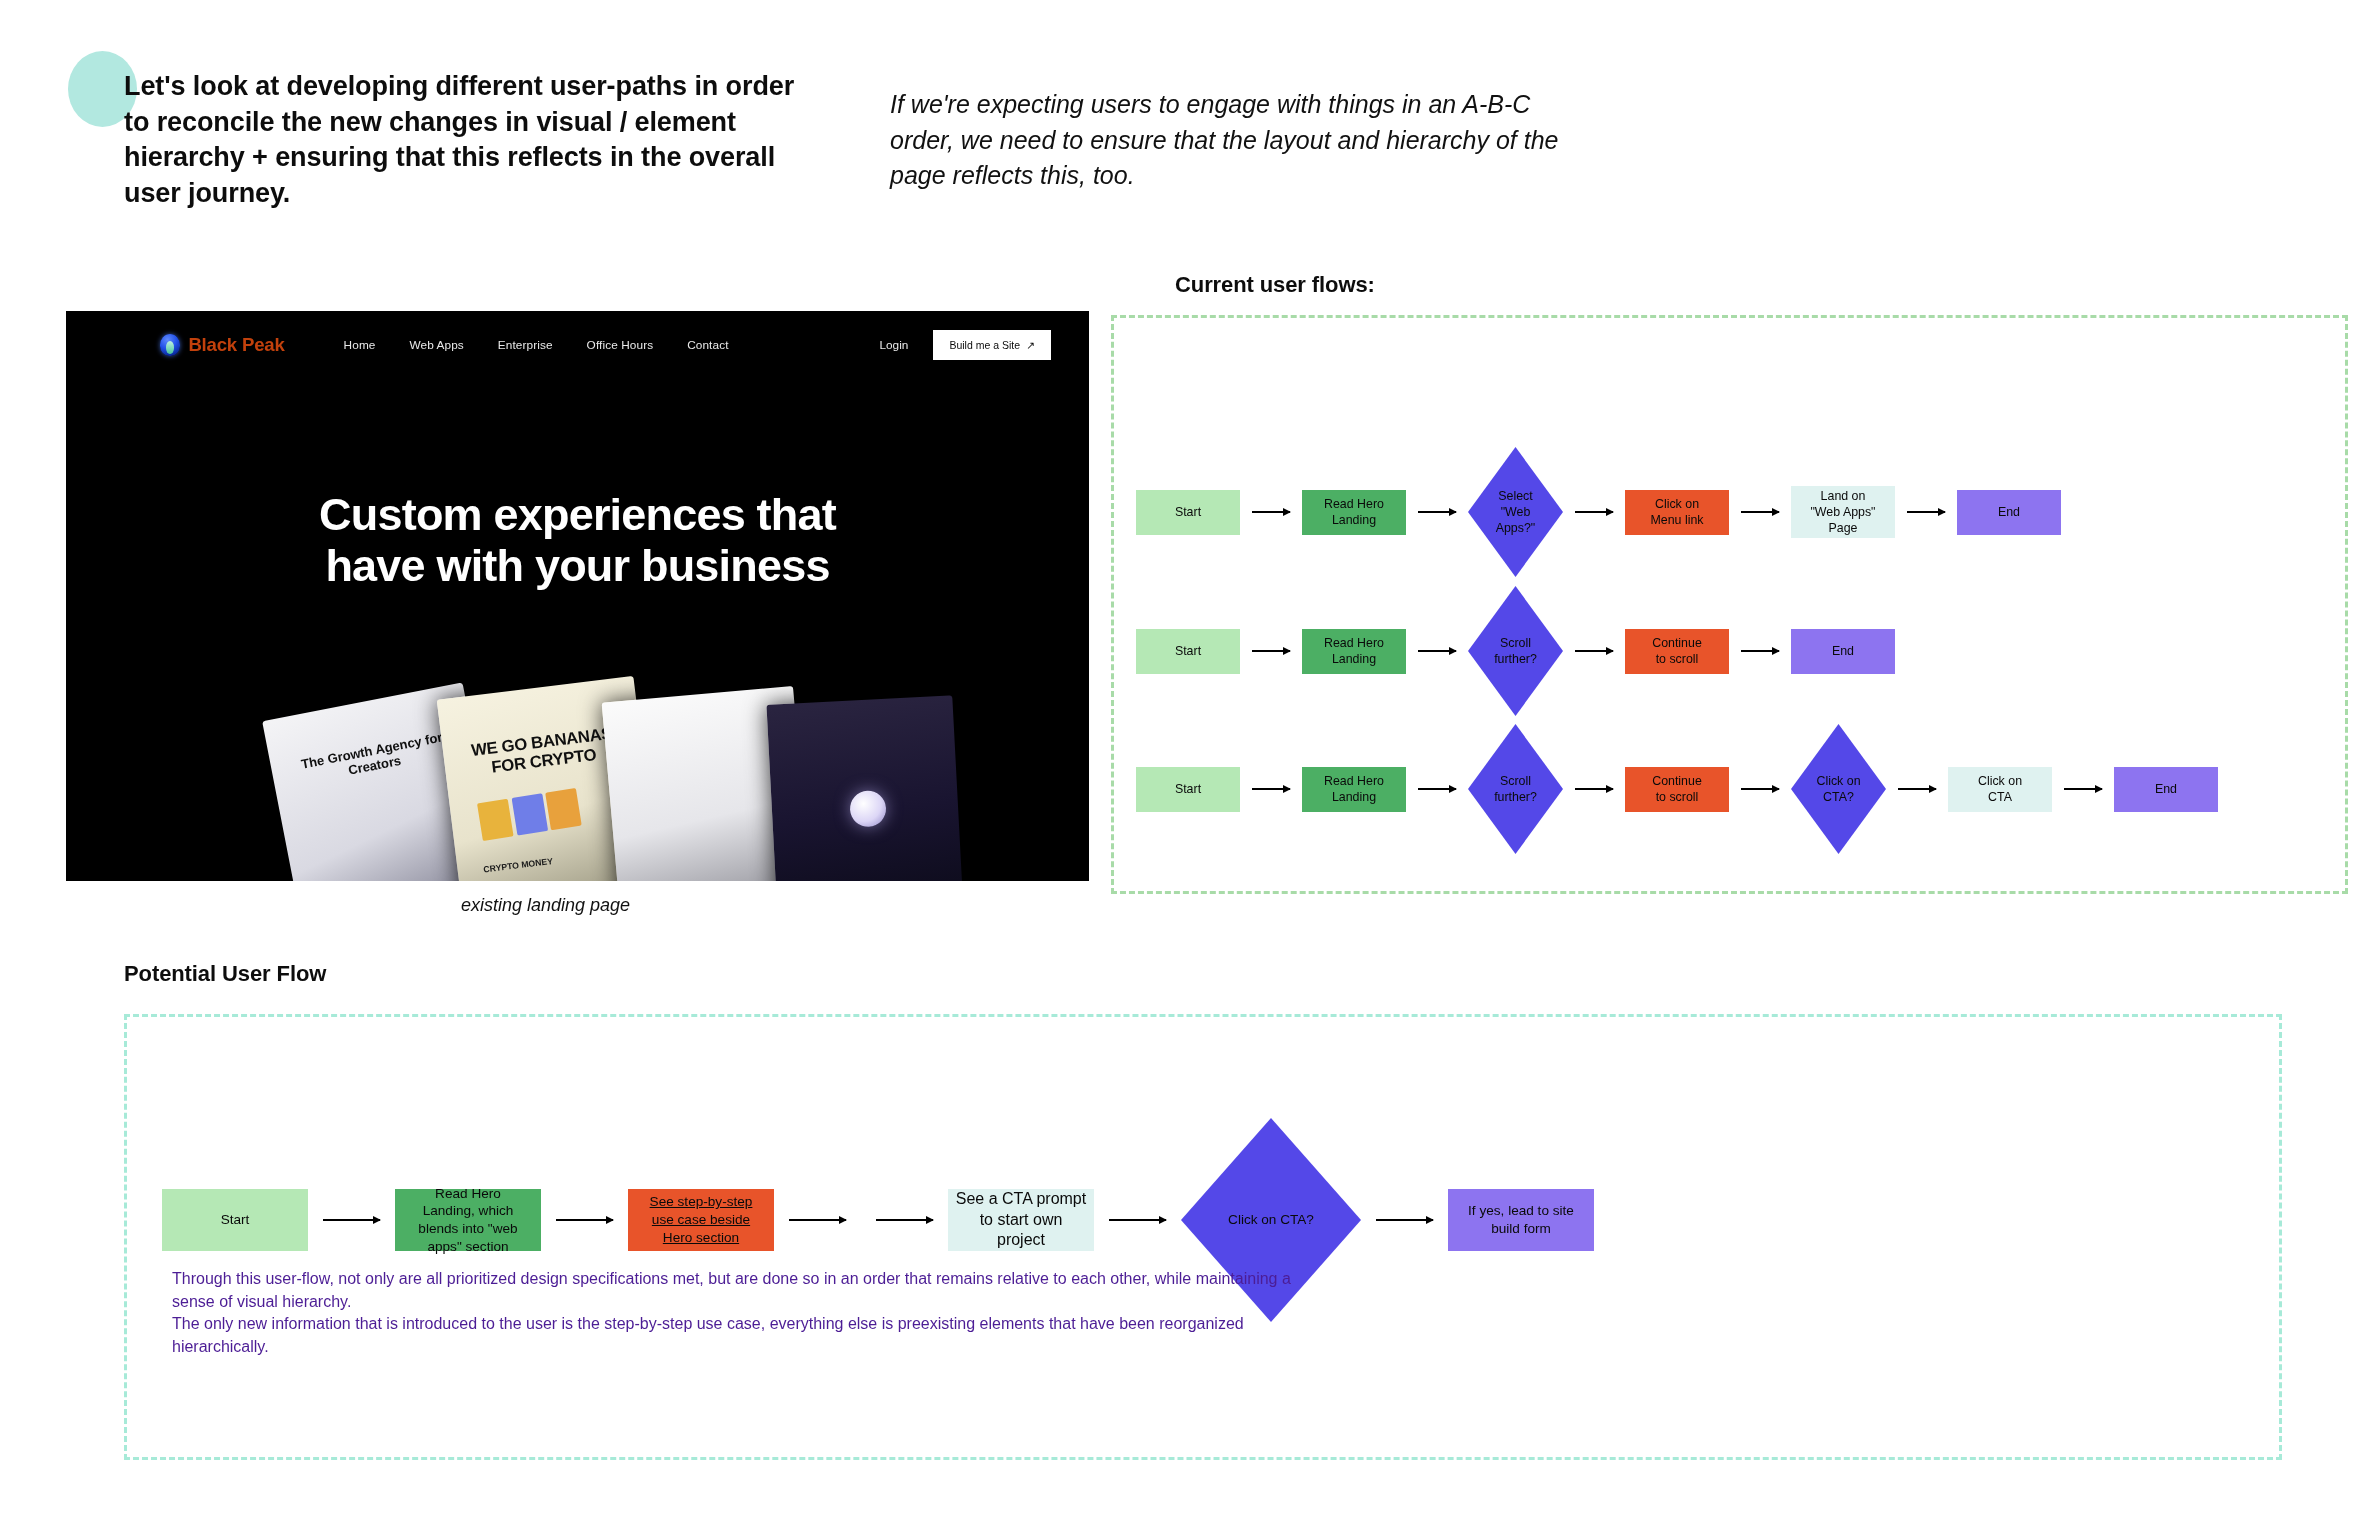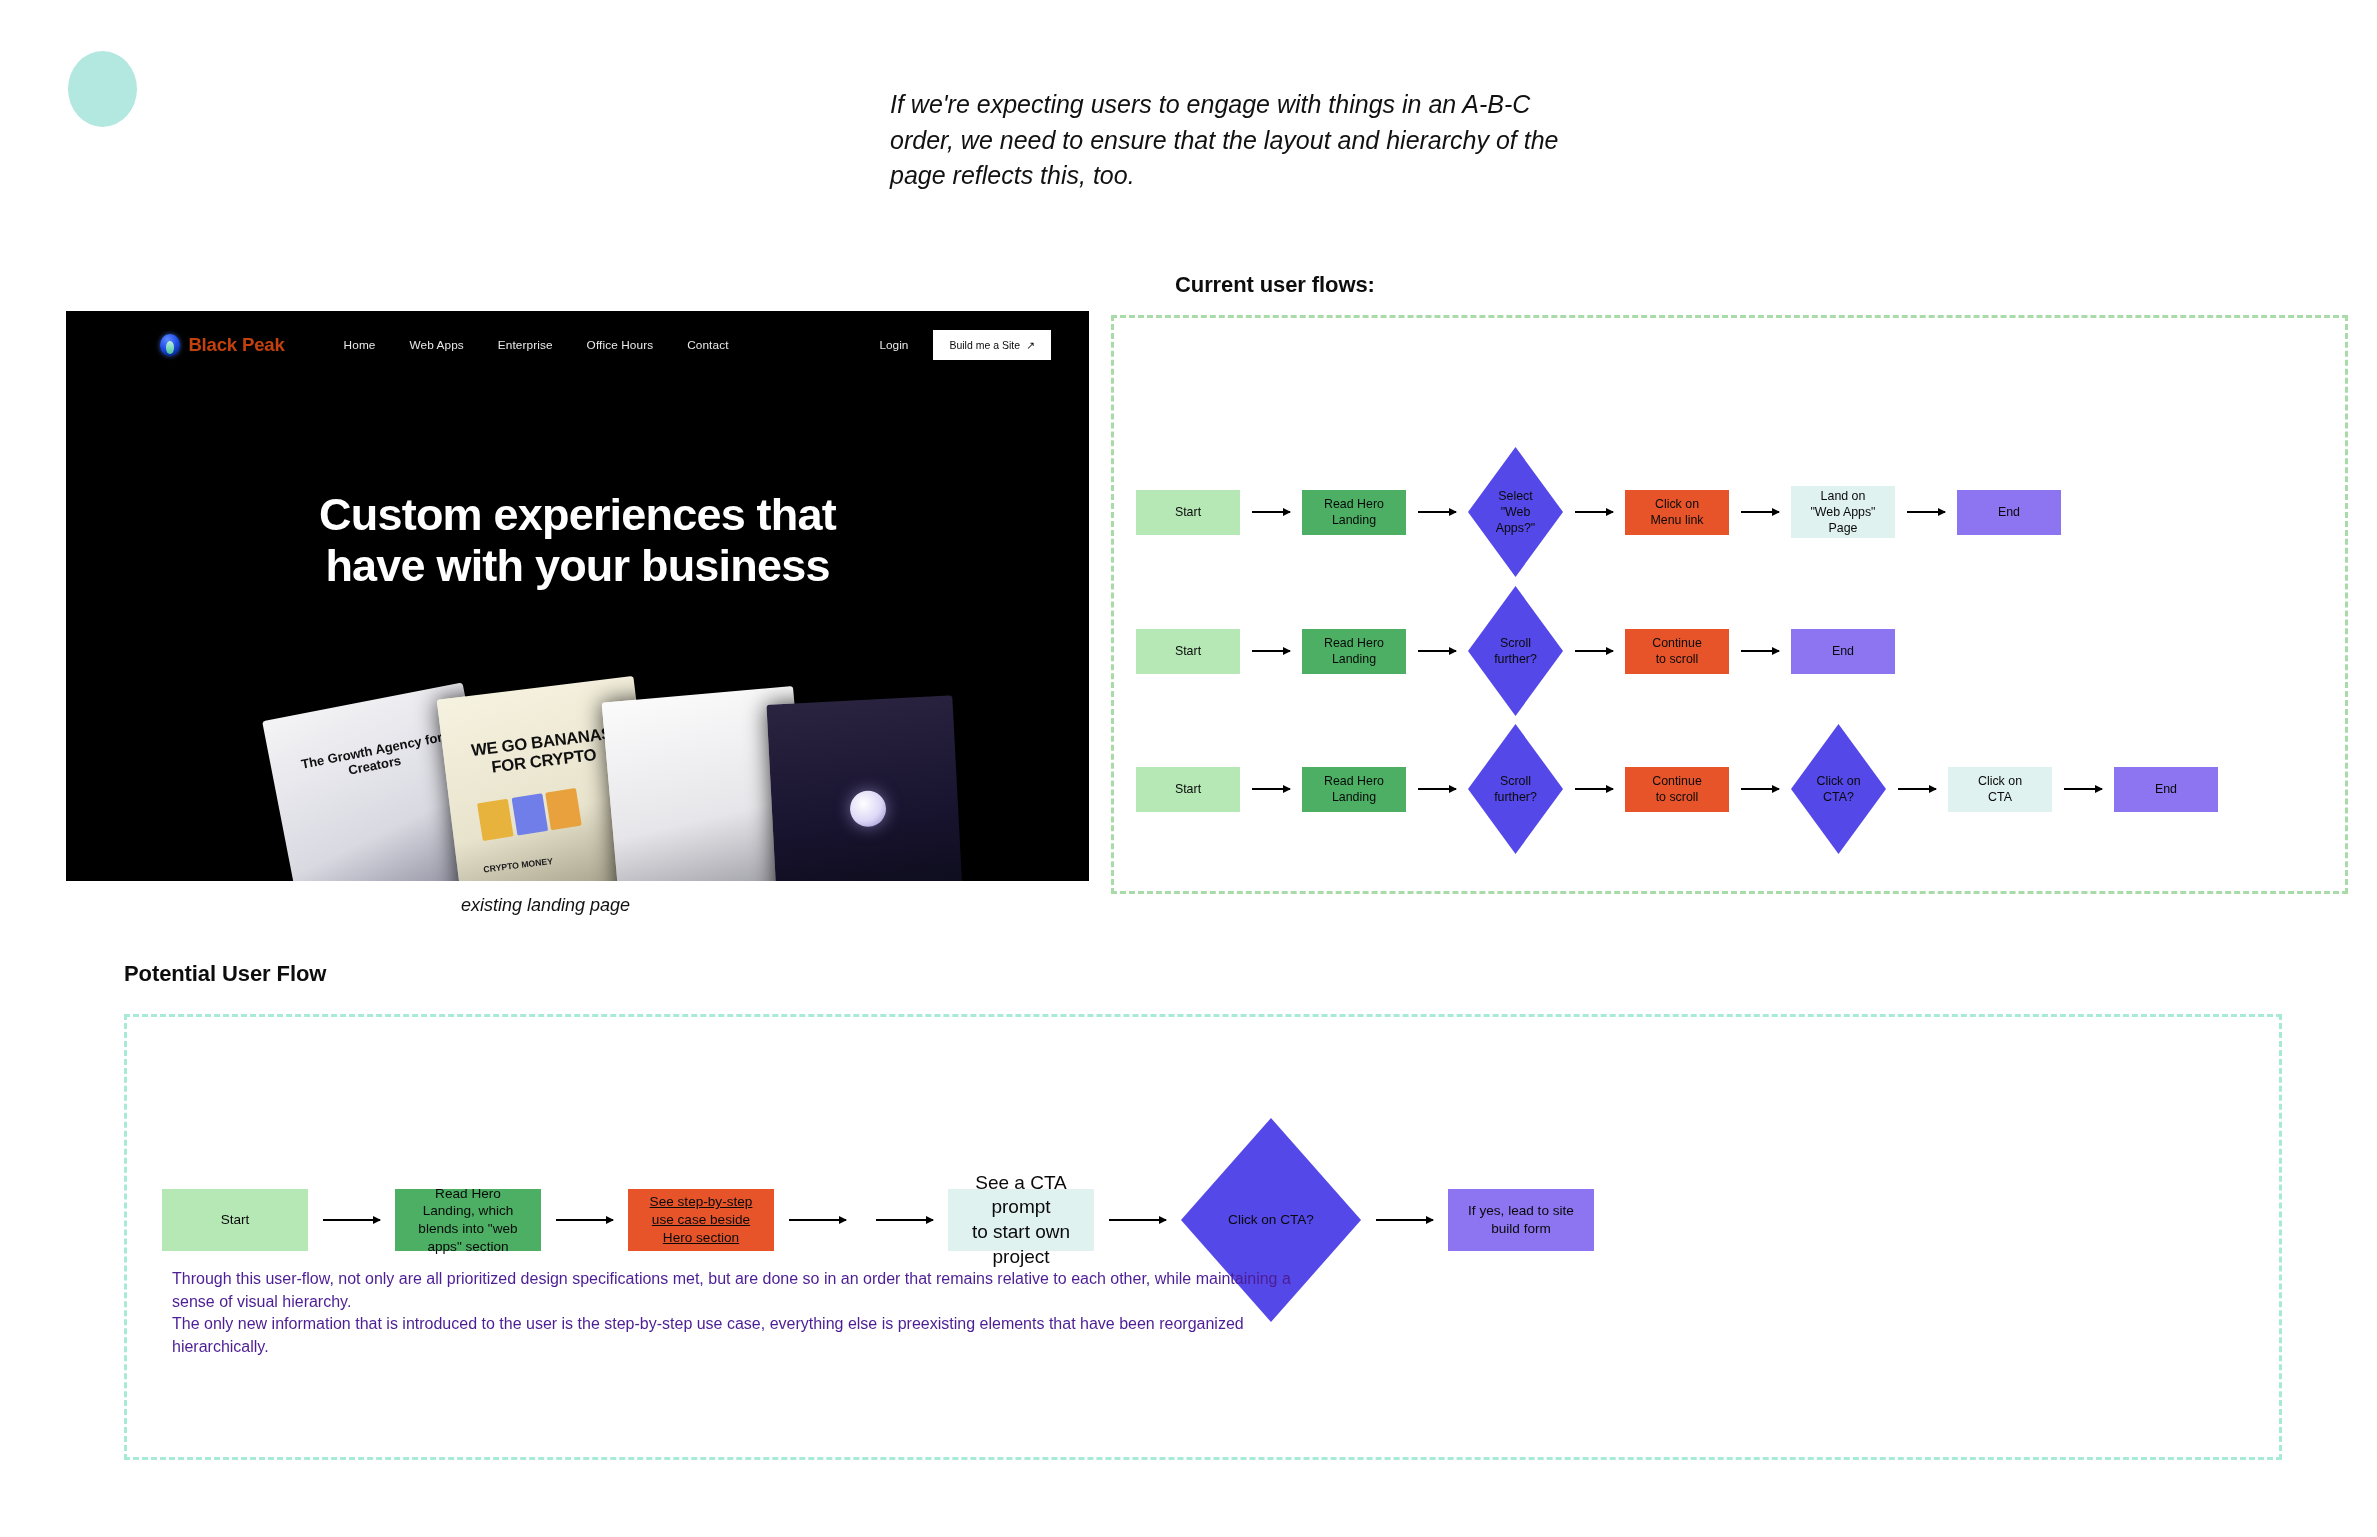--- a/index.html
+++ b/index.html
@@ -346,20 +346,21 @@
     color: #4c1d95;
     white-space: pre-line;
   }
 </style>
 </head>
 <body>
 
 <div id="board">
 
   <div id="teal-blob"></div>
+  <div id="headline">Let's look at developing different user-paths in order to reconcile the new changes in visual / element hierarchy + ensuring that this reflects in the overall user journey.</div>
   <div id="subhead">If we're expecting users to engage with things in an A-B-C order, we need to ensure that the layout and hierarchy of the page reflects this, too.</div>
 
   <div id="screenshot">
     <div id="site-nav">
       <div id="brand">
         <span id="brand-mark"></span>
         <span id="brand-name">Black Peak</span>
       </div>
       <div id="nav-links">
         <span class="nav-link">Home</span>
@@ -517,21 +518,21 @@
         </div>
         <div class="node" style="width: 146px; height: 62px; background: rgb(232, 84, 42); font-size: 13.6px; white-space: pre-line; text-decoration: underline;">See step-by-step
 use case beside
 Hero section</div>
         <div style="width: 87px; display: flex; justify-content: center;">
           <div class="arrow" style="width: 57px;"></div>
         </div>
         <div style="width: 87px; display: flex; justify-content: center;">
           <div class="arrow" style="width: 57px;"></div>
         </div>
-        <div class="node" style="width: 146px; height: 62px; background: rgb(223, 242, 240); font-size: 19px; white-space: pre-line;">See a CTA prompt
+        <div class="node" style="width: 146px; height: 62px; background: rgb(223, 242, 240); font-size: 16px; white-space: pre-line;">See a CTA prompt
 to start own
 project</div>
         <div style="width: 87px; display: flex; justify-content: center;">
           <div class="arrow" style="width: 57px;"></div>
         </div>
         <div class="diamond-wrap" style="width: 180px; height: 204px;">
           <div class="diamond-shape" style="background: rgb(84, 72, 232);"></div>
           <div class="diamond-label" style="font-size: 13.6px; width: 111px;">Click on CTA?</div>
         </div>
         <div style="width: 87px; display: flex; justify-content: center;">

